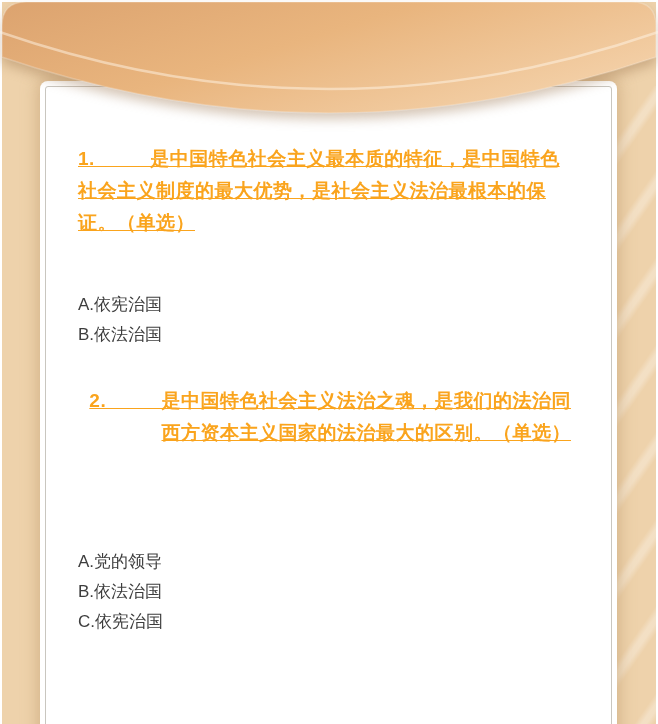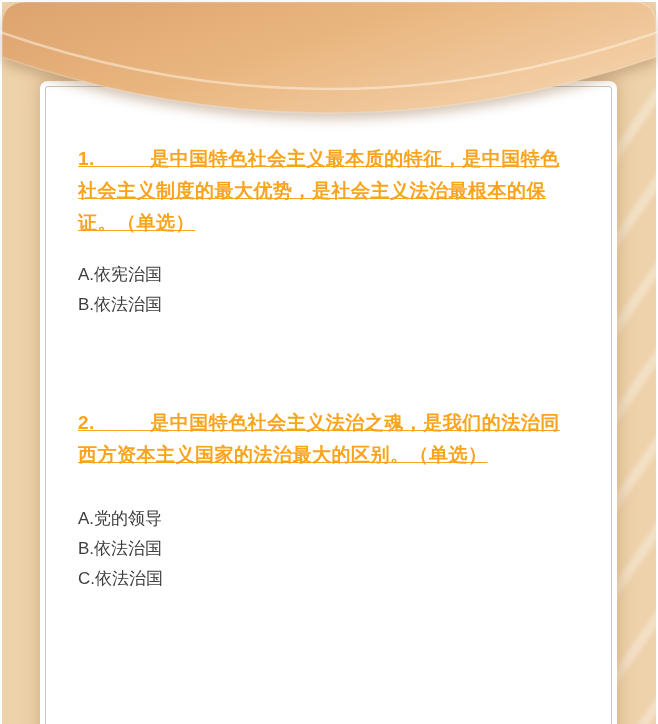--- a/index.html
+++ b/index.html
@@ -47,27 +47,27 @@
   .question {
     color:#faa41d;
     font-weight:bold;
     font-size:19px;
     line-height:32px;
     letter-spacing:0.5px;
     word-break:break-all;
     text-decoration:underline;
   }
   .options {
-    margin-top:21px;
+    margin-top:51px;
     font-size:17px;
     line-height:30px;
     color:#3d3d3d;
   }
-  .q2 { margin-top:87px; }
-  .q2-options { margin-top:33px; }
+  .q2 { margin-top:35px;text-align:right; }
+  .q2-options { margin-top:98px; }
   
   .banner-svg {
     position:absolute; left:0; top:0; width:658px; height:180px;
     filter:drop-shadow(0 6px 6px rgba(150,110,70,0.40));
     pointer-events:none;
   }
 </style>
 </head>
 <body>
 
@@ -83,21 +83,21 @@
     <div class="options">
       <div>A.依宪治国</div>
       <div>B.依法治国</div>
     </div>
 
     <div class="question q2">2._____是中国特色社会主义法治之魂，是我们的法治同西方资本主义国家的法治最大的区别。（单选）</div>
 
     <div class="options q2-options">
       <div>A.党的领导</div>
       <div>B.依法治国</div>
-      <div>C.依法治国</div>
+      <div>C.依宪治国</div>
     </div>
 
   </div>
 </div>
 
 <svg class="banner-svg" viewBox="0 0 658 180" xmlns="http://www.w3.org/2000/svg">
   <defs>
     <linearGradient id="bannerGrad" x1="0%" y1="0%" x2="100%" y2="55%">
       <stop offset="0%" stop-color="#dca36f"></stop>
       <stop offset="50%" stop-color="#e9b57e"></stop>

